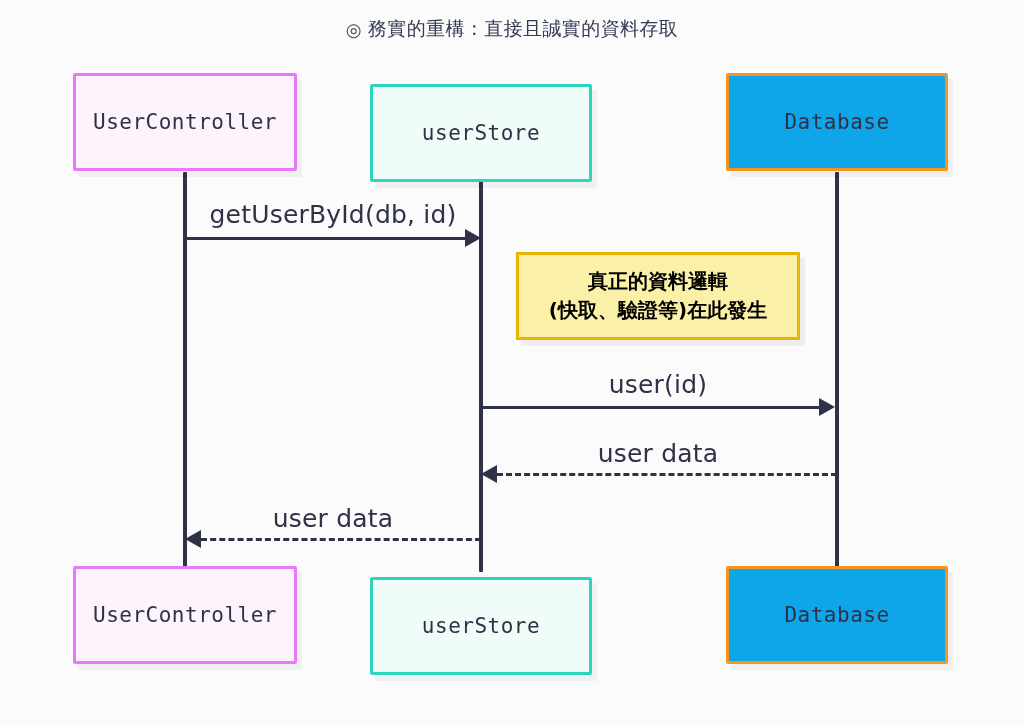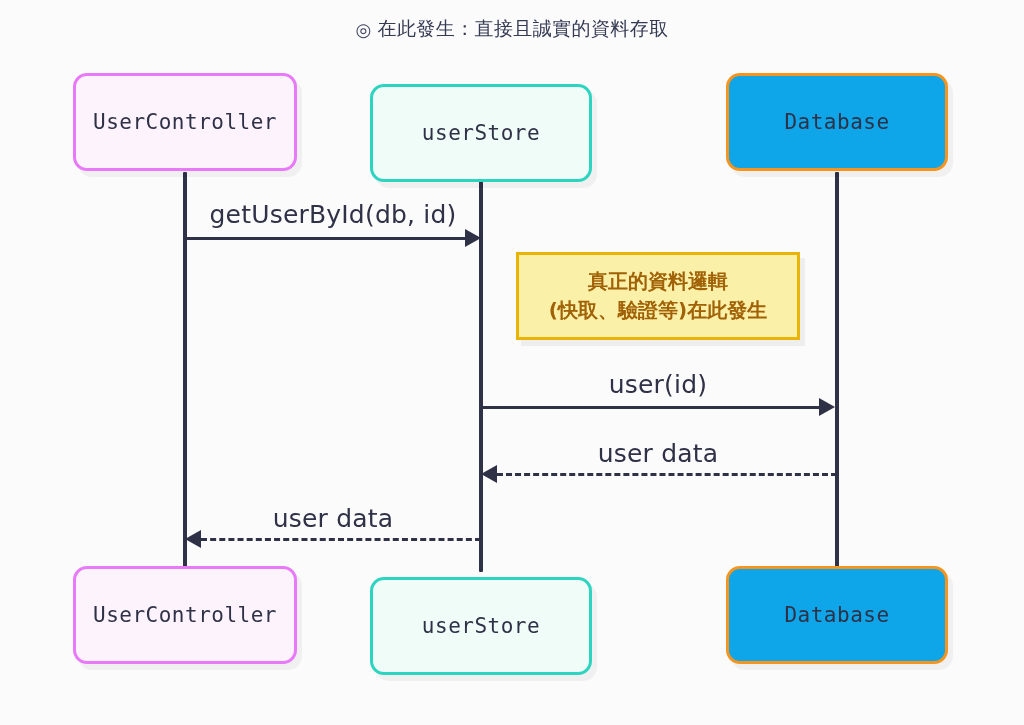--- a/index.html
+++ b/index.html
@@ -44,21 +44,21 @@
     position: absolute;
     width: 4px;
     background: #2f3147;
     border-radius: 1px;
   }
 
   
   .participant {
     position: absolute;
     box-sizing: border-box;
-    border-radius: 14px;
+    border-radius: 2px;
     border-width: 3px;
     border-style: solid;
     display: flex;
     align-items: center;
     justify-content: center;
     font-family: "DejaVu Sans Mono", monospace;
     font-size: 21px;
     color: #2f3147;
     letter-spacing: 0.5px;
     box-shadow: 5px 6px 0 0 rgba(0,0,0,0.045);
@@ -109,34 +109,34 @@
     box-sizing: border-box;
     background: #fbf0a8;
     border: 3px solid #eab308;
     display: flex;
     flex-direction: column;
     align-items: center;
     justify-content: center;
     font-family: "DejaVu Sans", sans-serif;
     font-weight: bold;
     font-size: 20px;
-    color: #a16207;
+    color: #000000;
     line-height: 1.45;
     text-align: center;
     box-shadow: 5px 6px 0 0 rgba(0,0,0,0.05);
   }
   .note-line { display: block; white-space: nowrap; }
 </style>
 </head>
 <body>
 
 <div id="canvas">
 
   <div class="diagram-title">
-    <span class="title-icon">◎</span><span>在此發生：直接且誠實的資料存取</span>
+    <span class="title-icon">◎</span><span>務實的重構：直接且誠實的資料存取</span>
   </div>
 
   <div class="lifeline" style="left:183px; top:172px; height:400px;"></div>
   <div class="lifeline" style="left:479px; top:172px; height:400px;"></div>
   <div class="lifeline" style="left:835px; top:172px; height:400px;"></div>
 
   <div class="participant p-controller" style="left:73px; top:73px; width:224px; height:98px;">
     <span>UserController</span>
   </div>
   <div class="participant p-store" style="left:370px; top:73px; width:222px; height:98px;">

